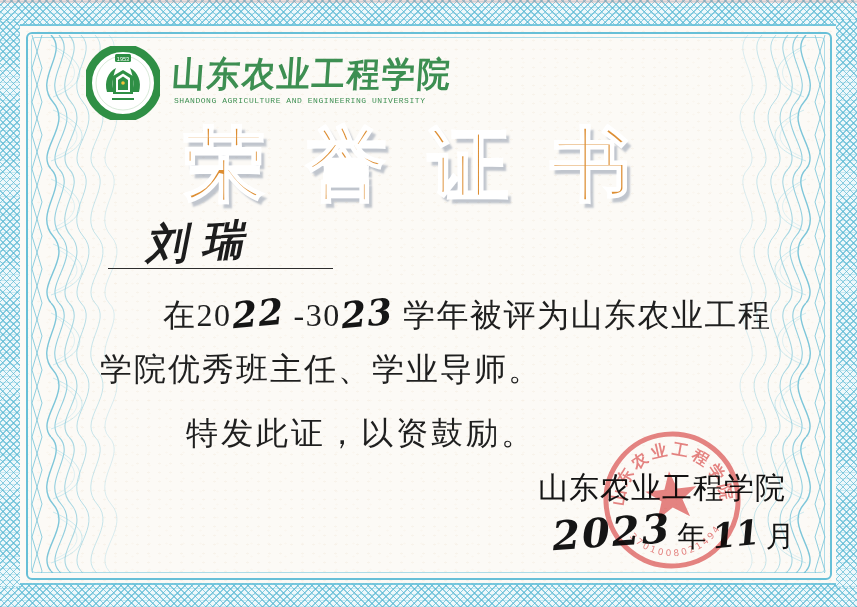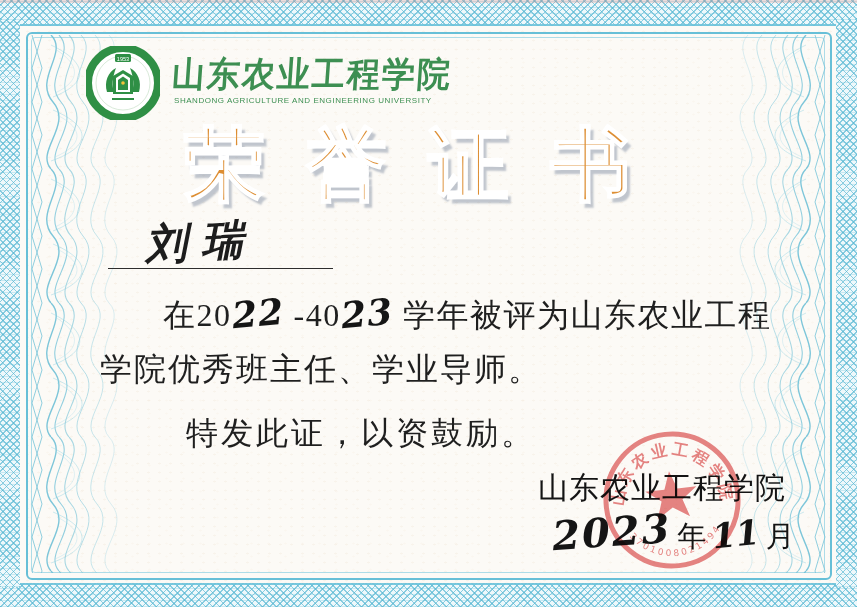--- a/index.html
+++ b/index.html
@@ -44,21 +44,21 @@
   #header{position:absolute;left:86px;top:44px;height:78px;}
   #logo{position:absolute;left:0;top:2px;width:74px;height:74px;}
   #univ-cn{
     position:absolute;left:86px;top:8px;width:280px;
     font-family:"Liberation Serif","DejaVu Serif",serif;
     font-size:33px;font-weight:bold;color:#3d8f52;letter-spacing:2px;
     transform:skewX(-4deg) scaleY(1.05);white-space:nowrap;
   }
   #univ-en{
     position:absolute;left:88px;top:52px;width:300px;
-    font-family:Liberation Sans, sans-serif;
+    font-family:Liberation Mono, monospace;
     font-size:8px;color:#3d8f52;letter-spacing:.55px;white-space:nowrap;
   }
   
   #title{
     position:absolute;left:0;top:112px;width:857px;text-align:center;
     font-family:"Liberation Sans","DejaVu Sans",sans-serif;
     font-size:80px;font-weight:bold;color:#dd8e33;
     letter-spacing:42px;box-sizing:border-box;
     -webkit-text-stroke:2px #ffffff;
     text-shadow:4px 5px 2px rgba(120,132,155,.45), -1px -1px 0 #fff, 1px 1px 0 #fff;
@@ -157,21 +157,21 @@
   </div>
 
   <div id="title">荣誉证书</div>
 
   <div id="recipient-line">
     <div id="name-underline"></div>
     <div id="recipient-name" class="hw">刘瑞</div>
   </div>
 
   <div id="body-line1" class="body-line">
-    <span>在20</span><span class="hw hw-year">22</span><span class="gap"></span><span>-40</span><span class="hw hw-year">23</span><span class="gap"></span><span>学年被评为山东农业工程</span>
+    <span>在20</span><span class="hw hw-year">22</span><span class="gap"></span><span>-30</span><span class="hw hw-year">23</span><span class="gap"></span><span>学年被评为山东农业工程</span>
   </div>
   <div id="body-line2" class="body-line">学院优秀班主任、学业导师。</div>
   <div id="body-line3" class="body-line">特发此证，以资鼓励。</div>
 
   <div id="issuer">山东农业工程学院</div>
   <div id="date-line">
     <span class="hw hw-date">2023</span><span class="dlabel">年</span><span class="hw hw-month">11</span><span class="dlabel">月</span>
   </div>
 
   <svg id="seal" viewBox="0 0 152 152">

